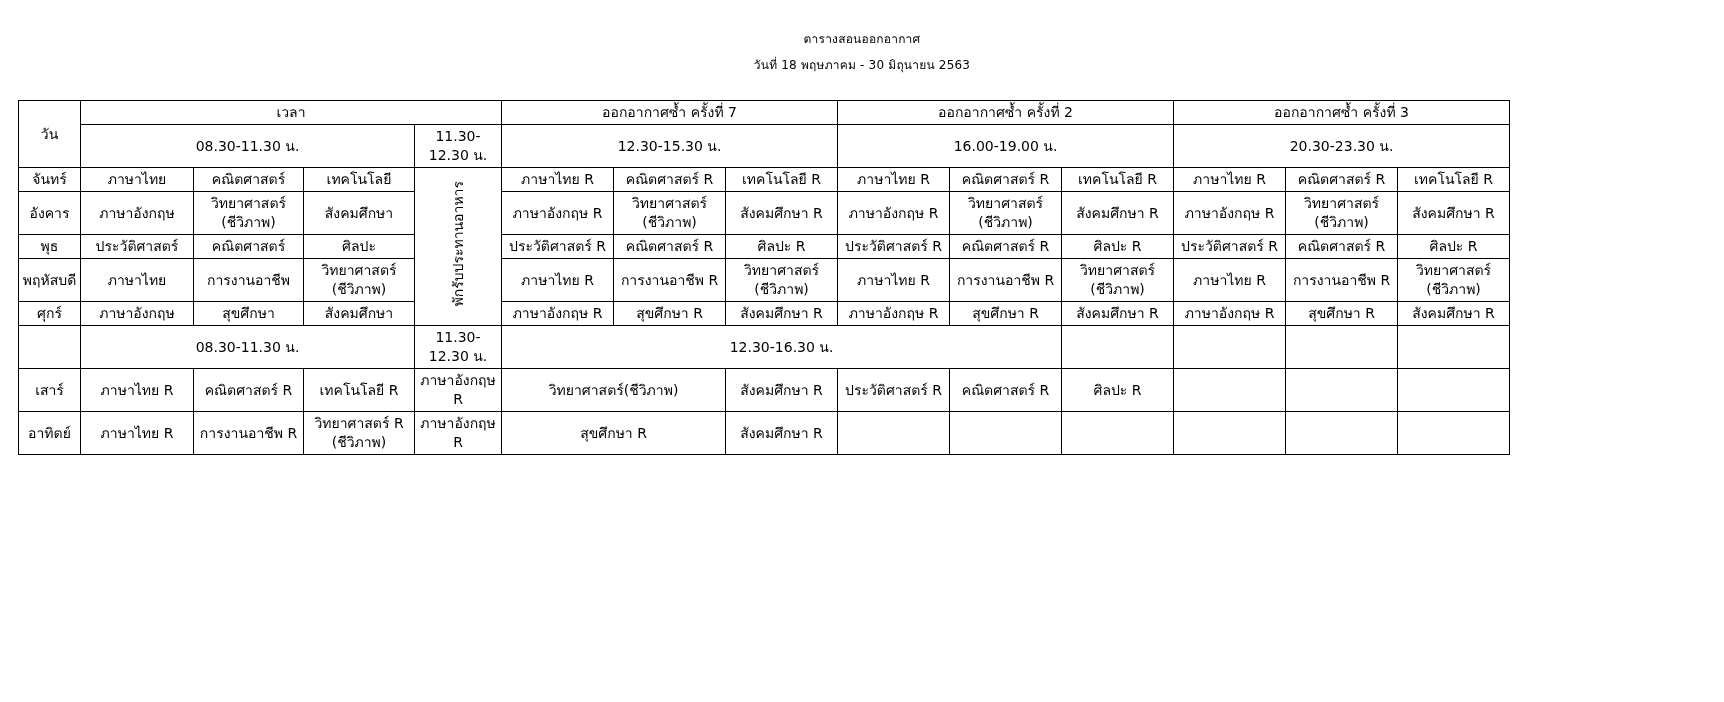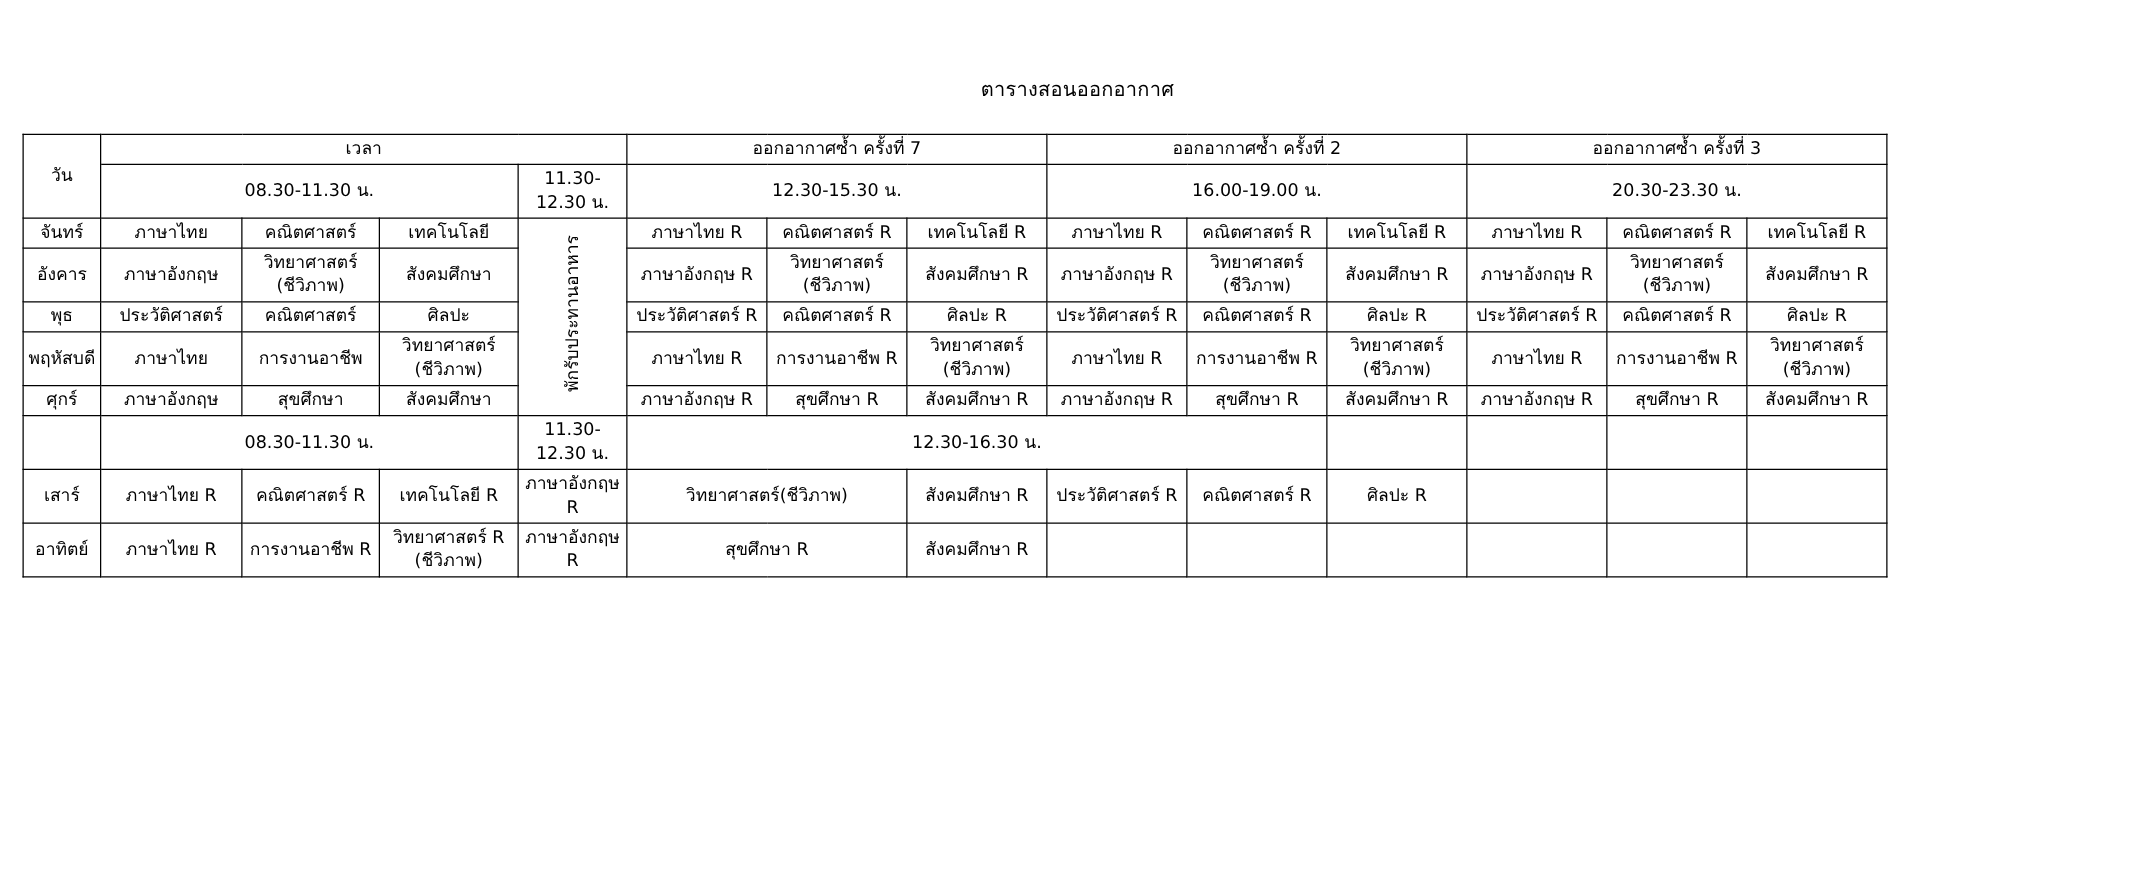--- a/index.html
+++ b/index.html
@@ -18,24 +18,23 @@
     position: relative;
     width: 1724px;
     height: 702px;
     box-sizing: border-box;
   }
   .titles {
     text-align: center;
     padding-top: 26px;
   }
   .titles .line {
-    font-size: 16px;
+    font-size: 12px;
     line-height: 26px;
     letter-spacing: 0.2px;
-    margin-top: 33px;
   }
   .table-wrap {
     margin: 22px 0 0 18px;
     width: 1330px;
   }
   table.sched {
     border-collapse: collapse;
     table-layout: fixed;
     width: 1330px;
   }
@@ -84,20 +83,21 @@
   col.c-break { width: 87px; }
   col.c-r     { width: 112px; }
 </style>
 </head>
 <body>
 
 <div class="page">
 
   <div class="titles">
     <div class="line">ตารางสอนออกอากาศ</div>
+    <div class="line">วันที่ 18 พฤษภาคม - 30 มิถุนายน 2563</div>
   </div>
 
   <div class="table-wrap">
     <table class="sched">
       <colgroup>
         <col class="c-day">
           <col class="c-a">
           <col class="c-b">
           <col class="c-c">
           <col class="c-break">

